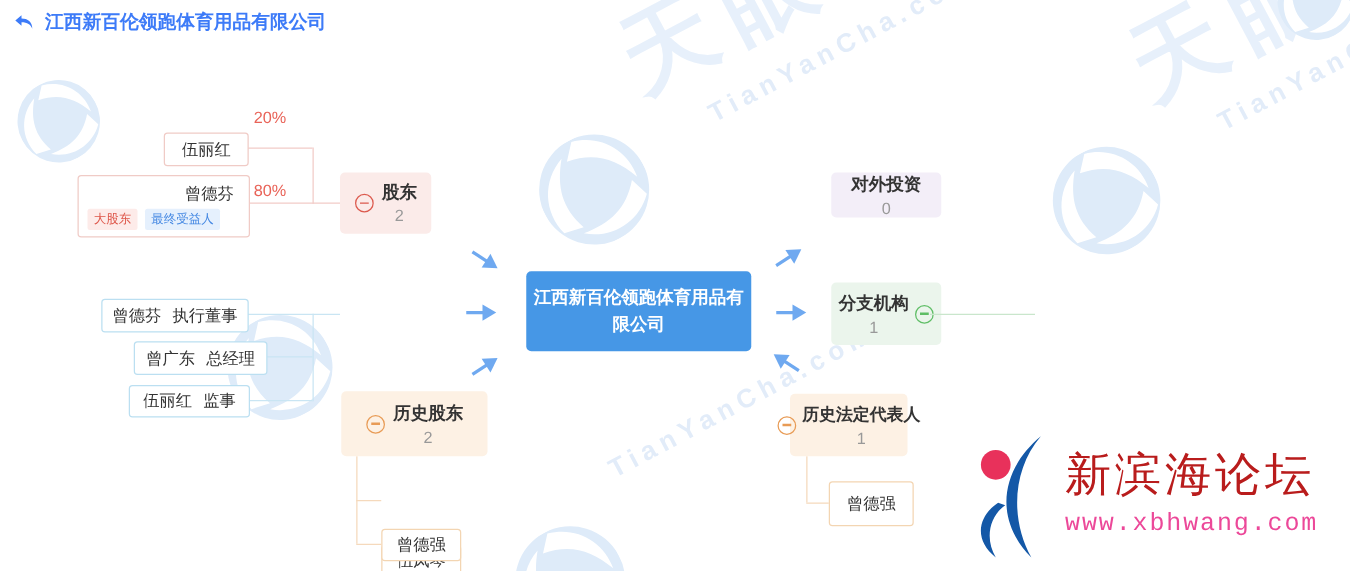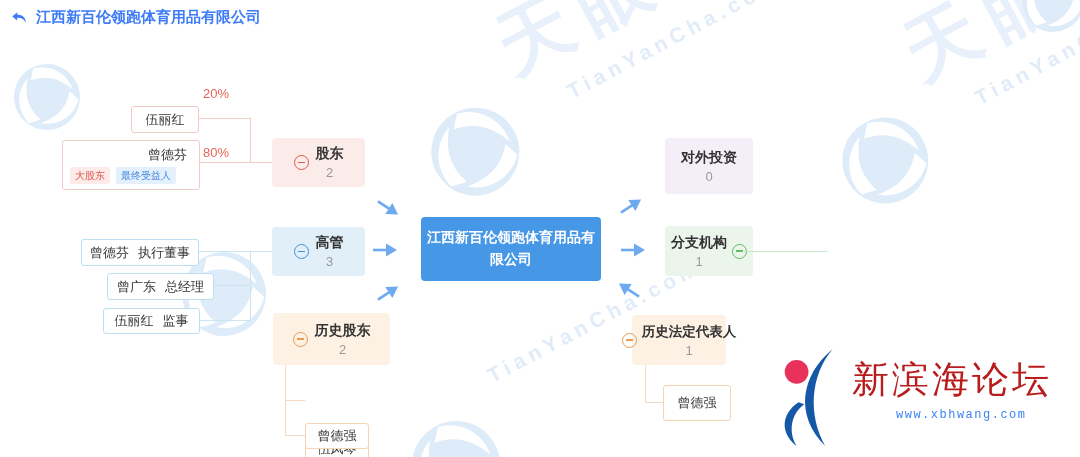--- a/index.html
+++ b/index.html
@@ -34,27 +34,27 @@
   
   .arw{position:absolute;width:26px;height:18px;z-index:1;}
 
   
   .node{position:absolute;border-radius:4px;display:flex;align-items:center;justify-content:center;gap:7px;z-index:2;cursor:pointer;}
   .node .txt{text-align:center;}
   .node .lbl{font-size:14px;font-weight:bold;color:#333;white-space:nowrap;}
   .node .cnt{font-size:13px;color:#999;margin-top:2px;}
   .minus{width:13px;height:13px;border:1px solid currentColor;border-radius:50%;position:relative;flex:none;cursor:pointer;}
   .minus::after{content:"";position:absolute;left:3px;right:3px;top:50%;height:1.4px;margin-top:-0.7px;background:currentColor;}
-  .n-sh{left:272px;top:138px;width:93px;height:49px;background:#FBEBE9;}
+  .n-sh{left:272px;top:138px;width:73px;height:49px;background:#FBEBE9;}
   .n-sh .minus{color:#DC5A4E;}
   .n-ex{left:272px;top:227px;width:93px;height:49px;background:#E0EFF8;}
   .n-ex .minus{color:#4593CF;}
   .n-hs{left:273px;top:313px;width:117px;height:52px;background:#FDF1E4;}
   .n-hs .minus{color:#E89B55;}
-  .n-inv{left:665px;top:138px;width:88px;height:56px;background:#F3EEF8;}
+  .n-inv{left:665px;top:138px;width:88px;height:36px;background:#F3EEF8;}
   .n-br{left:665px;top:226px;width:88px;height:50px;background:#EBF5EC;gap:5px;}
   .n-br .minus{color:#5FBE66;}
   .n-hl{left:632px;top:315px;width:94px;height:50px;background:#FDF1E4;gap:5px;}
   .n-hl .minus{color:#E89B55;}
   .n-hl .lbl{font-size:13.5px;}
 
   
   .center-co{position:absolute;left:421px;top:217px;width:180px;height:64px;background:#4697E6;border-radius:4px;
     display:flex;align-items:center;justify-content:center;z-index:2;cursor:pointer;}
   .center-co .cname{color:#fff;font-size:14px;font-weight:bold;text-align:center;line-height:1.55;padding:0 6px;}
@@ -84,21 +84,21 @@
 
   .pct{position:absolute;font-size:13px;color:#E96358;z-index:2;}
   .pct-20{left:203px;top:86px;}
   .pct-80{left:203px;top:145px;}
 
   
   .flogo{position:absolute;left:770px;top:347px;display:flex;align-items:flex-start;z-index:4;}
   .flogo .mark{width:76px;height:100px;flex:none;}
   .flogo .ftxt{margin-left:6px;margin-top:8px;}
   .flogo .fcn{font-size:37px;color:#b91c1c;letter-spacing:3px;white-space:nowrap;}
-  .flogo .fen{font-family:"Liberation Mono","DejaVu Sans Mono",monospace;font-size:12px;color:#3b82f6;letter-spacing:1.5px;margin-top:3px;white-space:nowrap;margin-left:44px;}
+  .flogo .fen{font-family:"Liberation Mono","DejaVu Sans Mono",monospace;font-size:20px;color:#ec4899;letter-spacing:1.5px;margin-top:3px;white-space:nowrap;}
 </style>
 </head>
 <body>
 
 <div id="canvas">
 
   <div class="wm wm-u1">
     <svg class="wm-circle" width="66" height="66" viewBox="0 0 100 100">
       <circle cx="50" cy="50" r="50" fill="#DEEBF9"></circle>
       <g fill="#fff">
@@ -226,27 +226,20 @@
   </svg>
 
   <div class="node n-sh">
     <span class="minus"></span>
     <div class="txt">
       <div class="lbl">股东</div>
       <div class="cnt">2</div>
     </div>
   </div>
 
-  <div class="node n-ex">
-    <span class="minus"></span>
-    <div class="txt">
-      <div class="lbl">高管</div>
-      <div class="cnt">3</div>
-    </div>
-  </div>
 
   <div class="node n-hs">
     <span class="minus"></span>
     <div class="txt">
       <div class="lbl">历史股东</div>
       <div class="cnt">2</div>
     </div>
   </div>
 
   <div class="node n-inv">

